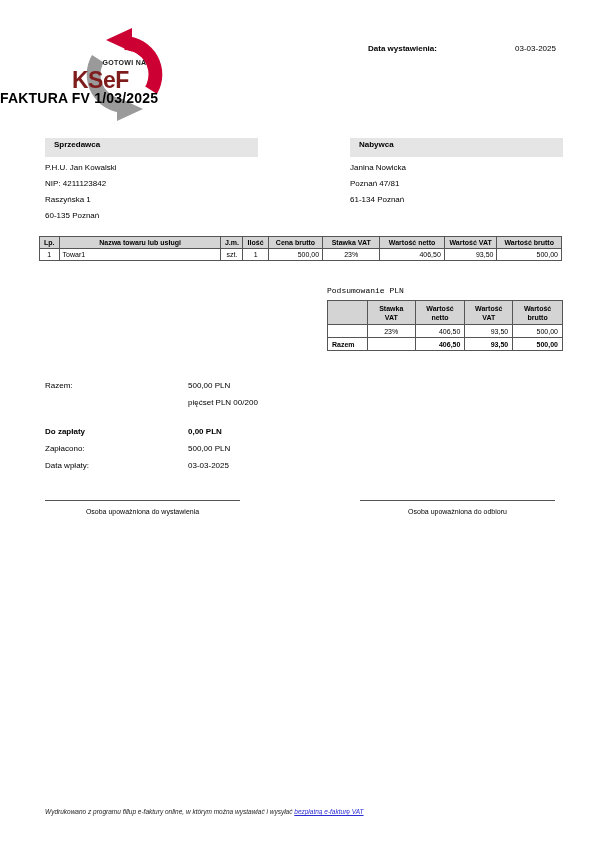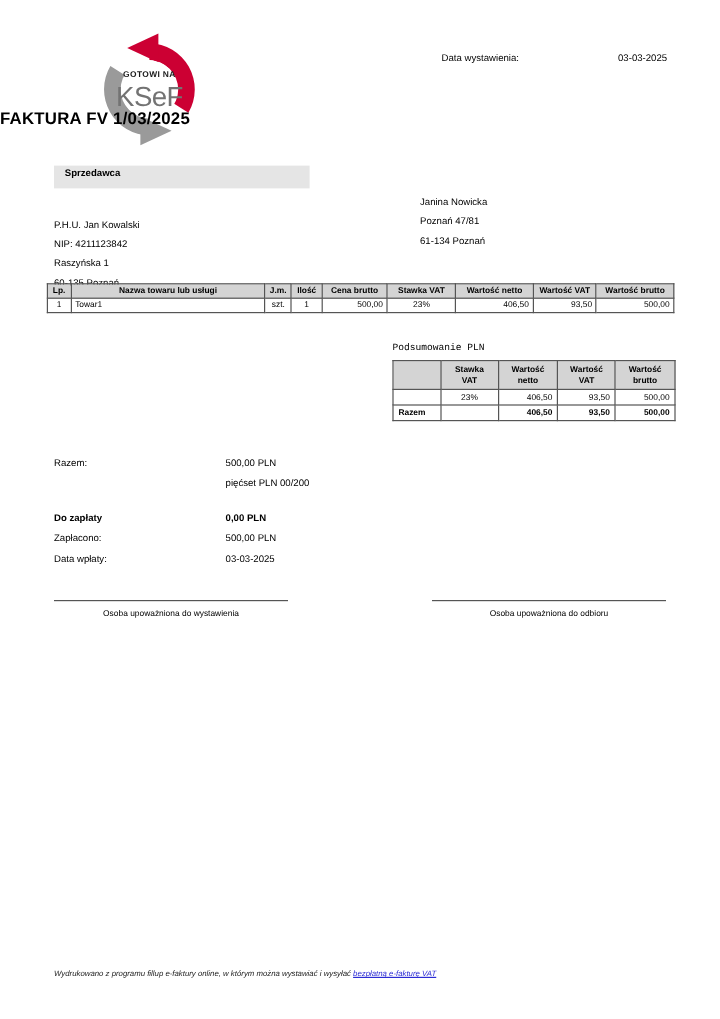--- a/index.html
+++ b/index.html
@@ -54,33 +54,33 @@
     font-size: 7px;
     font-weight: bold;
     letter-spacing: 0.3px;
     color: #1a1a1a;
   }
   .logo-main {
     position: absolute;
     left: 0;
     top: 45px;
     width: 105px;
-    text-align: center;
+    text-align: left;
     font-size: 23px;
-    font-weight: normal;
+    font-weight: bold;
     letter-spacing: -0.5px;
-    color: #737373;
+    color: #7f1d1d;
   }
 
   .issue-date-label {
     position: absolute;
     left: 368px;
     top: 44px;
     font-size: 8px;
-    font-weight: normal;
+    font-weight: bold;
   }
   .issue-date-value {
     position: absolute;
     left: 515px;
     top: 44px;
     font-size: 8px;
   }
 
   .invoice-title {
     position: absolute;
@@ -104,21 +104,21 @@
   .party-bar {
     background: #e5e5e5;
     height: 19px;
     line-height: 14px;
     padding-left: 9px;
     font-size: 8px;
     font-weight: bold;
     color: #000;
   }
   .party-lines {
-    margin-top: 23px;
+    margin-top: 3px;
   }
   .party-lines div {
     font-size: 8px;
     line-height: 16px;
   }
 
   
   .items-table {
     position: absolute;
     left: 39px;
@@ -277,20 +277,21 @@
     <div class="party-bar">Sprzedawca</div>
     <div class="party-lines">
       <div>P.H.U. Jan Kowalski</div>
       <div>NIP: 4211123842</div>
       <div>Raszyńska 1</div>
       <div>60-135 Poznań</div>
     </div>
   </div>
 
   <div class="party buyer">
+    <div class="party-bar">Nabywca</div>
     <div class="party-lines">
       <div>Janina Nowicka</div>
       <div>Poznań 47/81</div>
       <div>61-134 Poznań</div>
     </div>
   </div>
 
   <table class="items-table">
     <thead>
       <tr>

